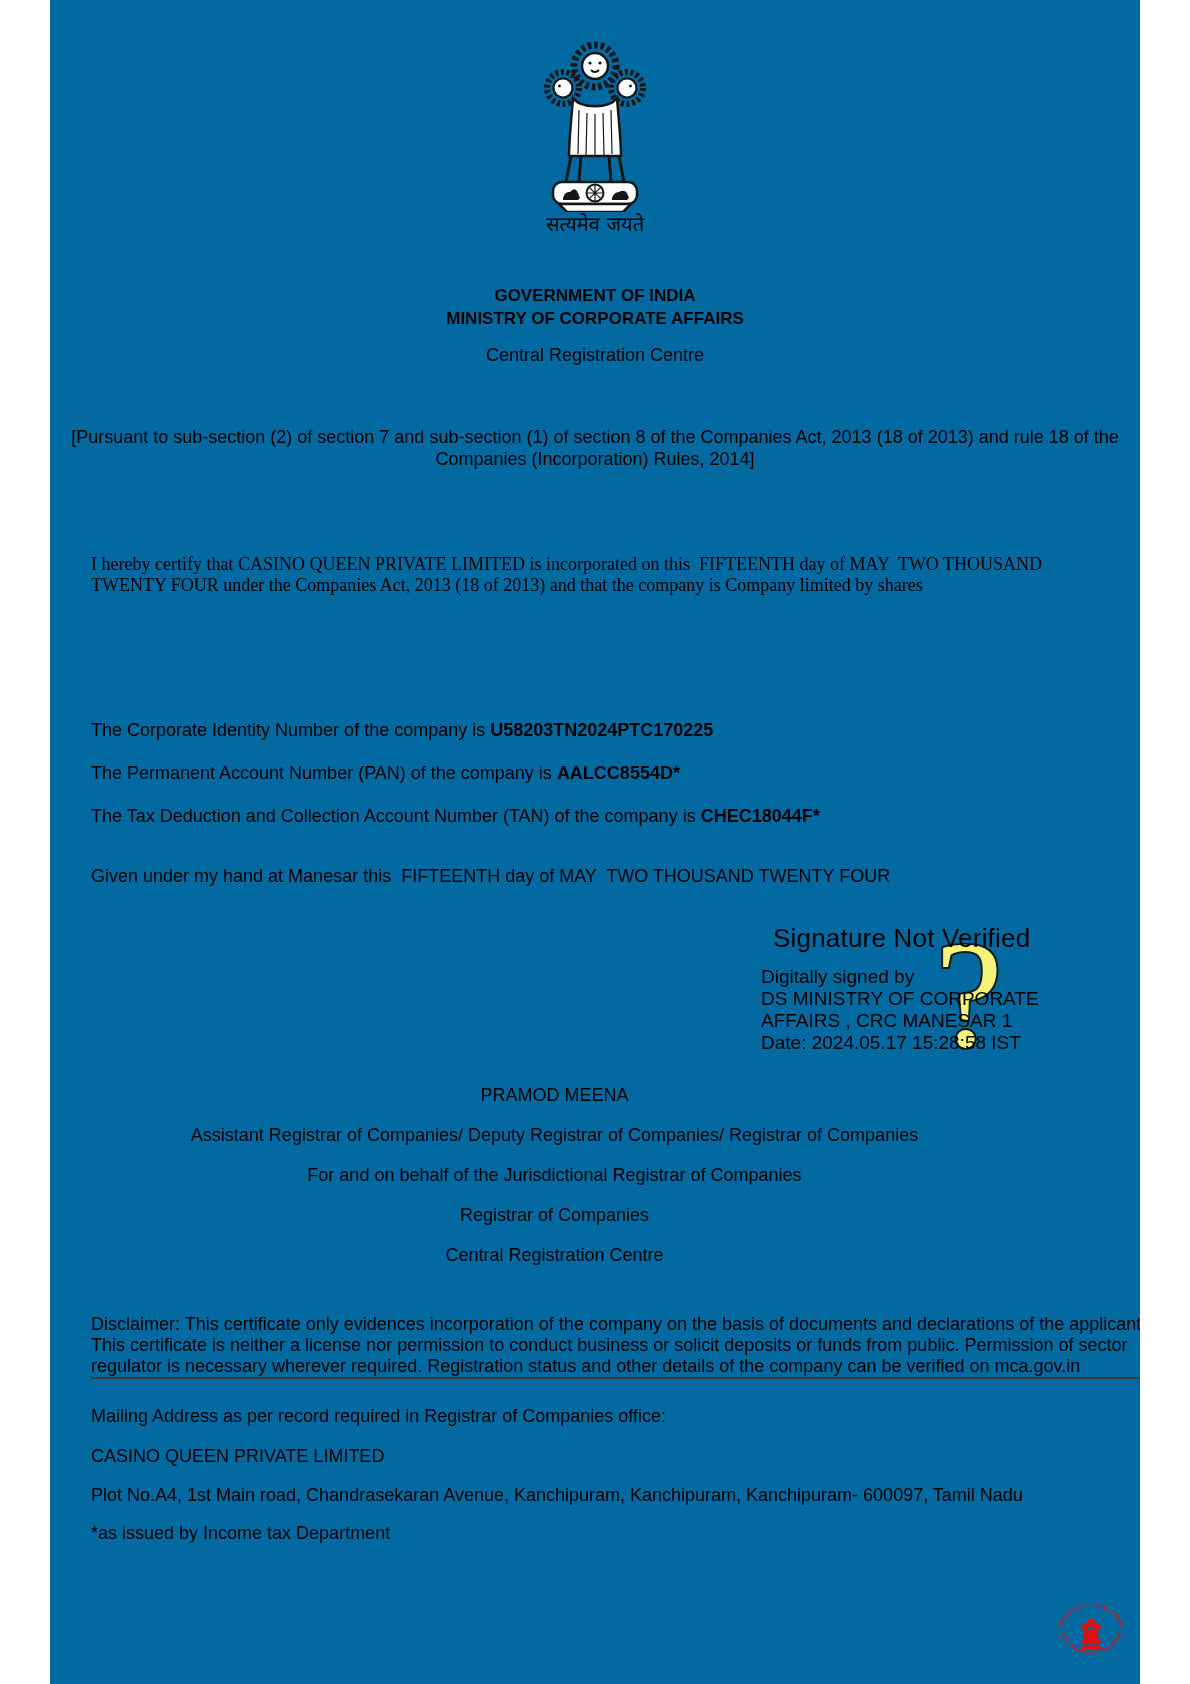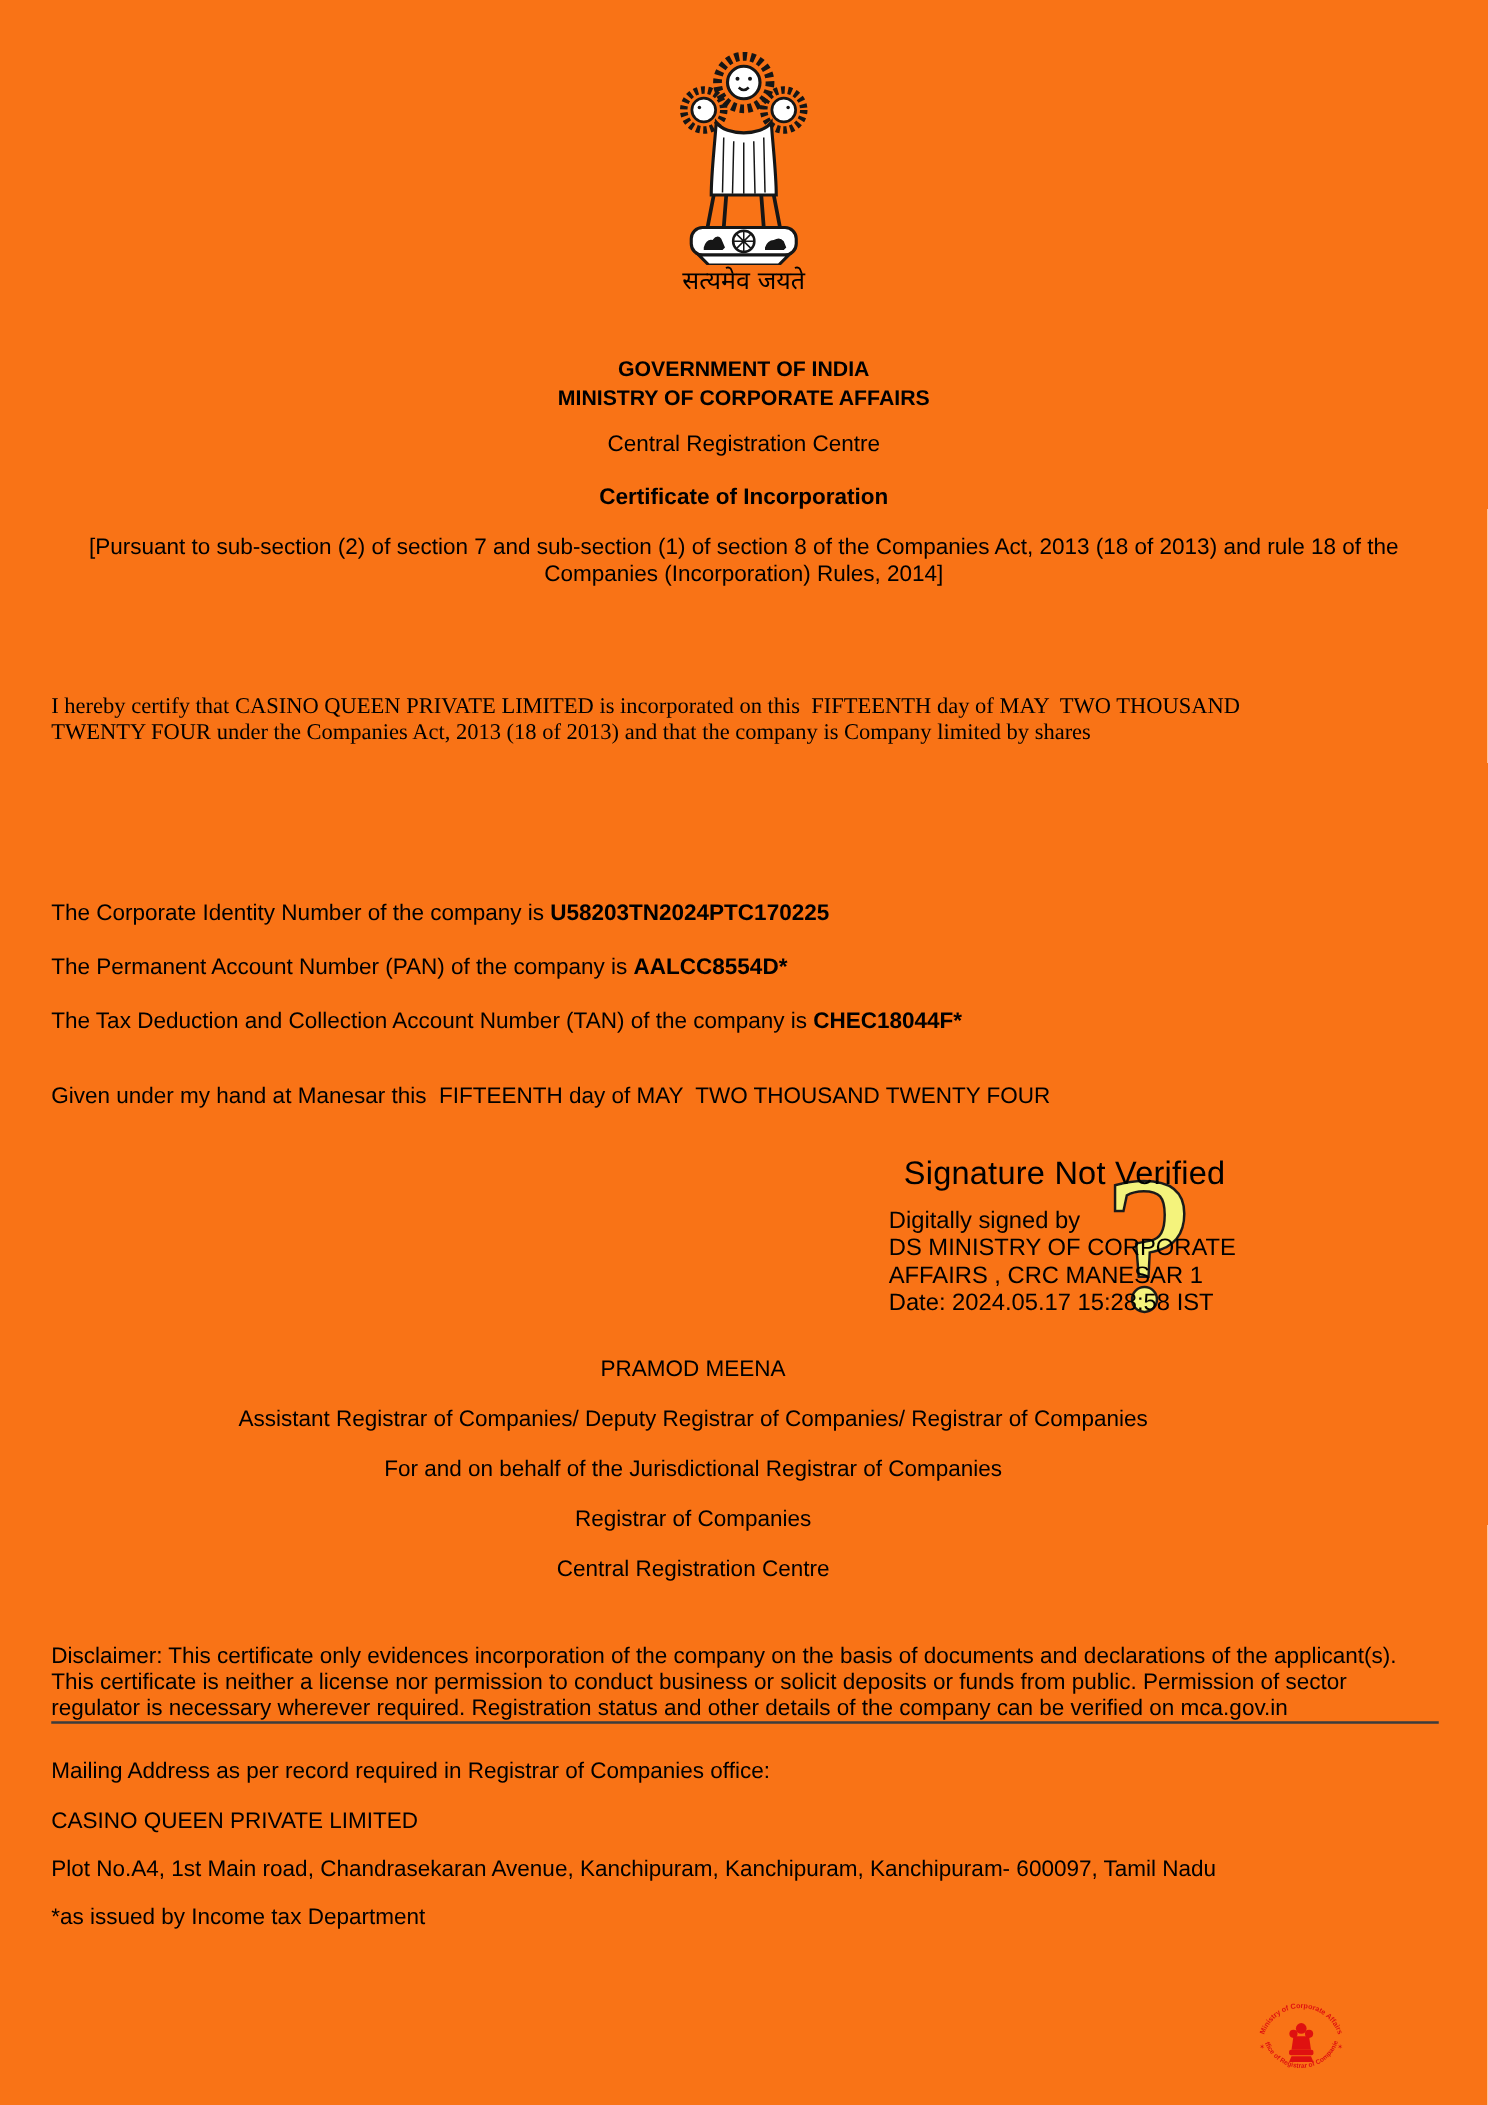--- a/index.html
+++ b/index.html
@@ -1,22 +1,22 @@
 <!DOCTYPE html>
 <html><head>
 <meta charset="utf-8">
 <style>
   * { box-sizing: border-box; }
   html, body { margin: 0; padding: 0; background: #ffffff; }
   .page {
     position: relative;
-    width: 1190px;
+    width: 1090px;
     height: 1684px;
     margin: 0 auto;
-    background: #f97316;
+    background: #0369a1;
     font-family: "Liberation Sans", sans-serif;
     color: #000;
     overflow: hidden;
   }
   .abs { position: absolute; }
   .center { left: 0; right: 0; text-align: center; }
   .b { font-weight: bold; }
   .pre { white-space: pre-wrap; }
 
   .emblem-svg { left: 50%; transform: translateX(-50%); top: 36px; }
@@ -94,21 +94,20 @@
       <path d="M24,168 L96,168 L88,176 L32,176 Z" fill="#ffffff" stroke-width="2.5"></path>
     </g>
   </svg>
   <div class="abs center motto">सत्यमेव जयते</div>
 
   <div class="abs center gov-heading">
     <div>GOVERNMENT OF INDIA</div>
     <div>MINISTRY OF CORPORATE AFFAIRS</div>
   </div>
   <div class="abs center crc-line">Central Registration Centre</div>
-  <div class="abs center cert-title">Certificate of Incorporation</div>
   <div class="abs pursuant">[Pursuant to sub-section (2) of section 7 and sub-section (1) of section 8 of the Companies Act, 2013 (18 of 2013) and rule 18 of the Companies (Incorporation) Rules, 2014]</div>
 
   <div class="abs certify pre">I hereby certify that CASINO QUEEN PRIVATE LIMITED is incorporated on this  FIFTEENTH day of MAY  TWO THOUSAND TWENTY FOUR under the Companies Act, 2013 (18 of 2013) and that the company is Company limited by shares</div>
 
   <div class="abs num-line cin"><span class="pre">The Corporate Identity Number of the company is </span><span class="b">U58203TN2024PTC170225</span></div>
   <div class="abs num-line pan"><span class="pre">The Permanent Account Number (PAN) of the company is </span><span class="b">AALCC8554D*</span></div>
   <div class="abs num-line tan"><span class="pre">The Tax Deduction and Collection Account Number (TAN) of the company is </span><span class="b">CHEC18044F*</span></div>
 
   <div class="abs given pre">Given under my hand at Manesar this  FIFTEENTH day of MAY  TWO THOUSAND TWENTY FOUR</div>
 

